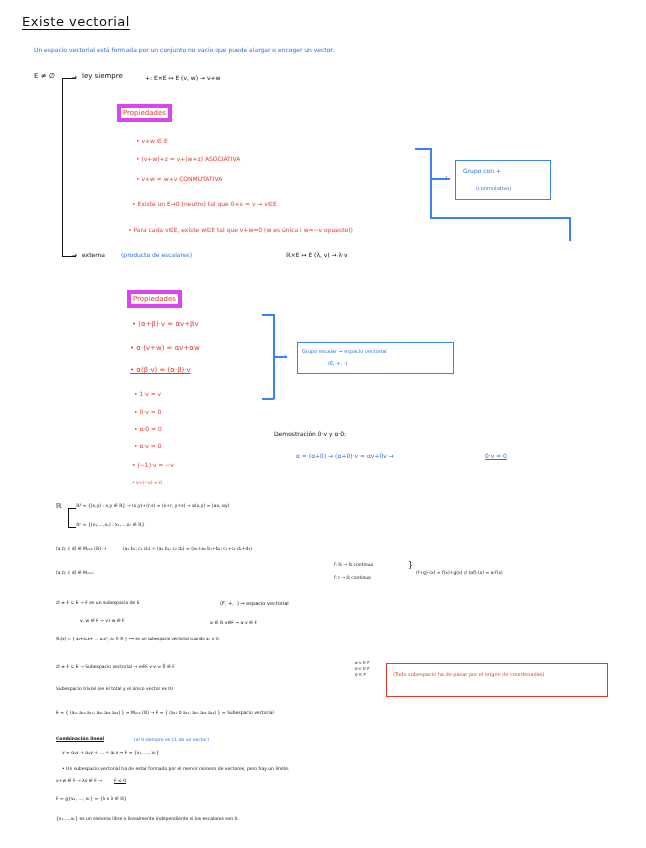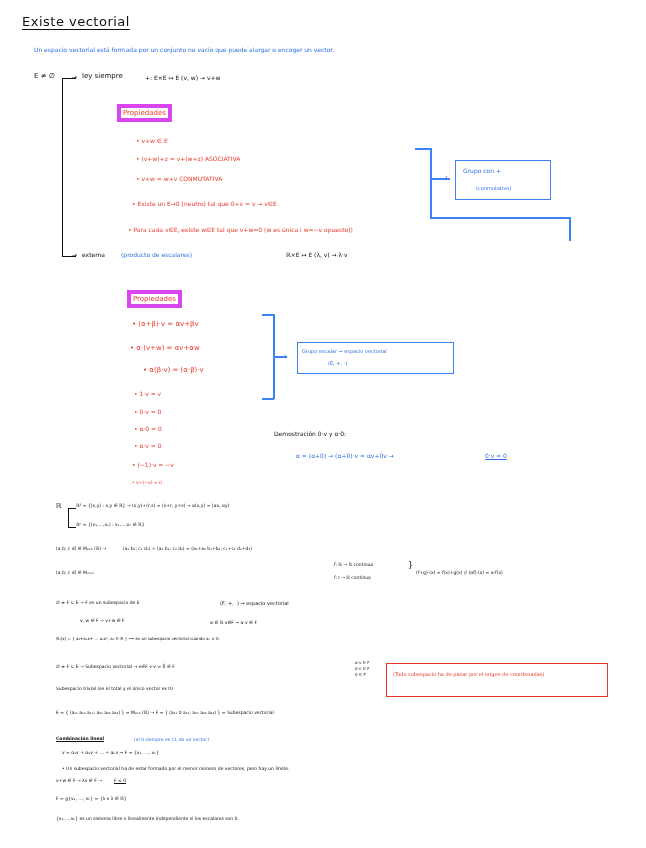--- a/index.html
+++ b/index.html
@@ -55,21 +55,21 @@
 
 <div class="line" style="left:62px; top:256px; width:14px; height:1.2px;"></div>
 <div class="abs s6" style="left:72px; top:251px;">→</div>
 <div class="abs s6" style="left:82px; top:251px;">externa</div>
 <div class="abs blue s6" style="left:121px; top:251px;">(producto de escalares)</div>
 <div class="abs s6" style="left:286px; top:251px;">ℝ×E ↦ E    (λ, v) → λ·v</div>
 
 <div class="abs red s7 redbox" style="left:127px; top:290px;">Propiedades</div>
 <div class="abs red s7" style="left:132px; top:320px;">• (α+β)·v = αv+βv</div>
 <div class="abs red s7" style="left:130px; top:344px;">• α·(v+w) = αv+αw</div>
-<div class="abs red s7" style="left:143px; top:366px;">• α(β·v) = (α·β)·v</div>
+<div class="abs red s7" style="left:130px; top:366px;text-decoration:underline;">• α(β·v) = (α·β)·v</div>
 <div class="abs red s6" style="left:134px; top:390px;">• 1·v = v</div>
 <div class="abs red s6" style="left:134px; top:408px;">• 0·v = 0</div>
 <div class="abs red s6" style="left:134px; top:425px;">• α·0 = 0</div>
 <div class="abs red s6" style="left:134px; top:442px;">• α·v = 0</div>
 <div class="abs red s6" style="left:132px; top:461px;">• (−1)·v = −v</div>
 <div class="abs red s4" style="left:132px; top:480px;">• v+(−v) = 0</div>
 
 <div class="bline" style="left:262px; top:314px; width:12px; height:1.5px;"></div>
 <div class="bline" style="left:273px; top:314px; width:1.5px; height:85px;"></div>
 <div class="bline" style="left:262px; top:398px; width:12px; height:1.5px;"></div>

